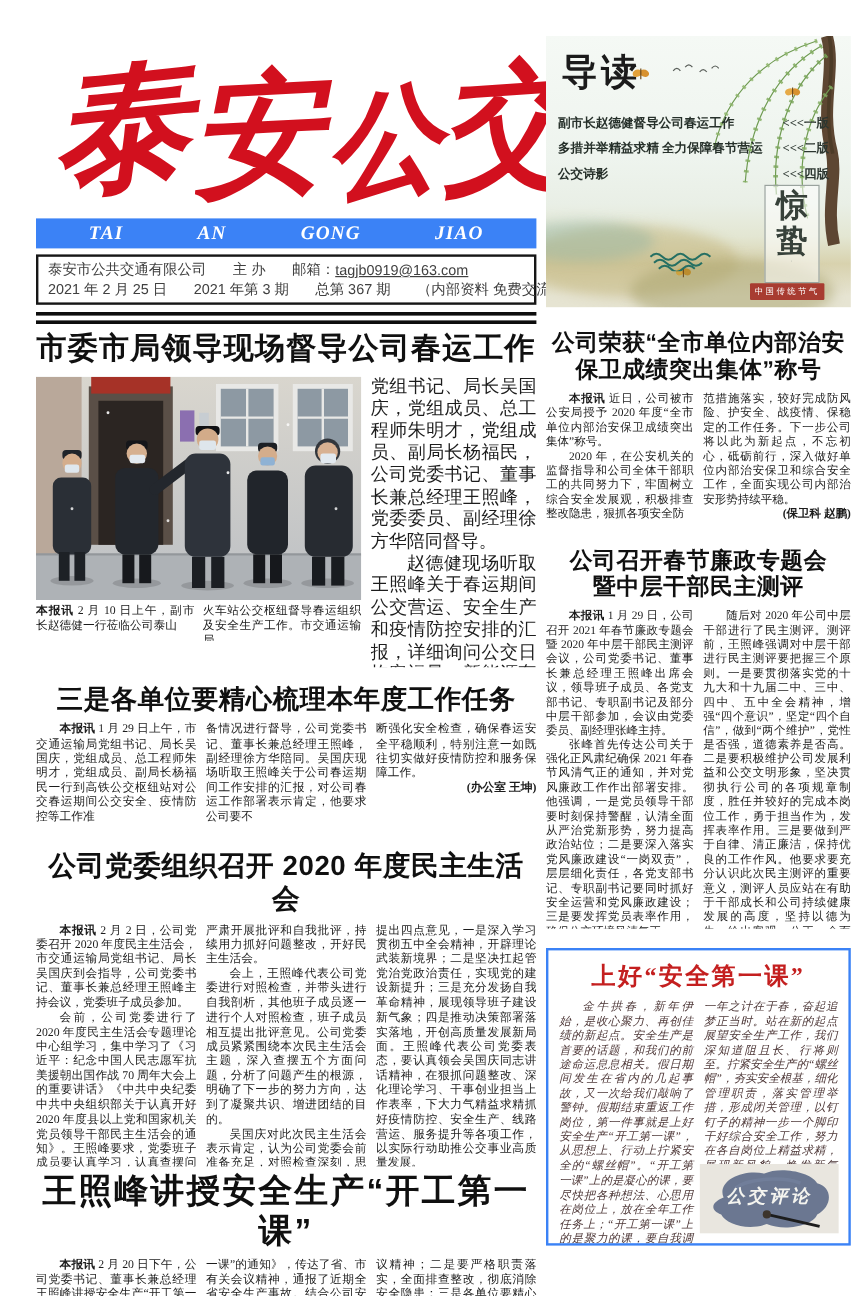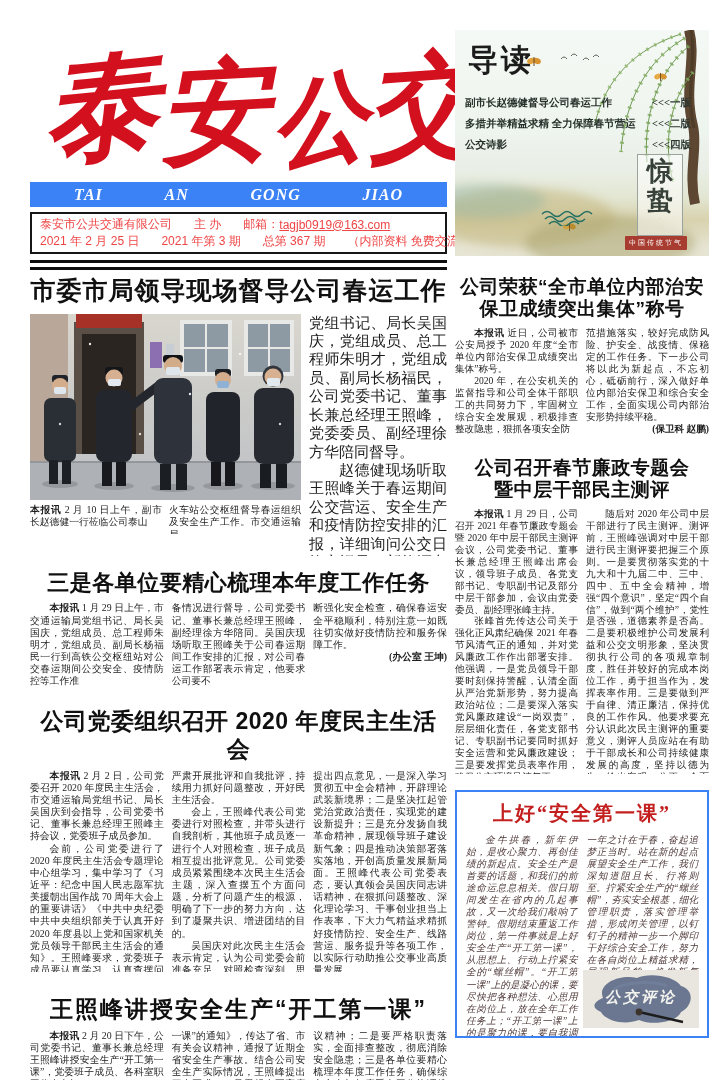--- a/index.html
+++ b/index.html
@@ -8,21 +8,21 @@
   .hdr{display:flex;gap:8px;padding:30px 6px 0 30px;}
   .mast-left{width:417px;}
   .calli{height:152px;display:flex;align-items:center;justify-content:space-between;padding:0 12px;}
   .calli span{font-family:"DejaVu Serif","Liberation Serif",serif;font-style:italic;font-weight:bold;color:#d2101e;line-height:1;}
   .cg1{font-size:116px;transform:rotate(-6deg);}
   .cg2{font-size:110px;transform:rotate(-3deg) translateY(6px);}
   .cg3{font-size:98px;transform:rotate(-9deg) translateY(14px);}
   .cg4{font-size:112px;transform:rotate(-4deg);}
   .blue-bar{height:25px;background:#3b82f6;display:flex;align-items:center;justify-content:space-between;padding:0 44px;}
   .blue-bar span{color:#fff;font-style:italic;font-weight:bold;font-size:16px;font-family:"Liberation Serif",serif;letter-spacing:1px;}
-  .info-box{border:2px solid #161616;margin-top:5px;padding:2px 8px;font-family:"Liberation Sans","DejaVu Sans",sans-serif;font-size:12px;color:#ef4444;}
+  .info-box{border:2px solid #161616;margin-top:5px;padding:2px 8px;font-family:"Liberation Sans","DejaVu Sans",sans-serif;font-size:12px;color:#404040;}
   .info-row{display:flex;align-items:center;height:17px;white-space:nowrap;}
   .info-row .sp{margin-right:22px;}
   .em{ text-decoration:underline;}
   .double-rule{margin-top:6px;height:4px;border-top:3px solid #0d0d0d;border-bottom:3px solid #0d0d0d;}
   
   .daodu{position:relative;width:256px;height:226px;overflow:hidden;
          background:linear-gradient(180deg,#f5f9f5 0%,#eef4ee 45%,#e9efe6 62%,#e3e6d2 74%,#d8d2ae 84%,#e6e4d2 96%);}
   .wash{position:absolute;filter:blur(5px);border-radius:50%;}
   .wash-a{left:-20px;bottom:8px;width:180px;height:60px;background:rgba(196,184,130,.55);}
   .wash-b{left:70px;bottom:-14px;width:170px;height:54px;background:rgba(167,162,108,.5);}
@@ -42,21 +42,21 @@
   .waves{position:absolute;left:86px;bottom:30px;z-index:3;}
   .birds{position:absolute;left:104px;top:22px;z-index:3;}
   
   .main{display:flex;gap:8px;padding:6px 6px 0 30px;}
   .colL{width:417px;}
   .colR{width:254px;}
   .hl{font-family:"Liberation Sans","DejaVu Sans",sans-serif;font-weight:900;text-align:center;color:#101010;line-height:1.18;margin:0;}
   .hl1{font-size:25px;letter-spacing:1px;}
   .hl2{font-size:22px;letter-spacing:0.5px;margin-top:14px;}
   .hl3{font-size:23px;letter-spacing:0.5px;margin-top:12px;}
-  .hl4{font-size:23px;letter-spacing:2px;margin-top:24px;}
+  .hl4{font-size:28px;letter-spacing:2px;margin-top:4px;}
   .hlr{font-size:19px;letter-spacing:0.5px;}
   .p{margin:0;text-align:justify;}
   .ind{text-indent:2em;}
   .lead{font-weight:bold;}
   .credit{margin:0;text-align:right;font-weight:bold;}
   .a1-body{display:flex;gap:8px;margin-top:8px;}
   .a1-left{width:271px;}
   .photo{display:block;}
   .cap-row{display:flex;gap:7px;margin-top:4px;font-size:9.8px;line-height:1.28;height:30px;overflow:hidden;}
   .cap-row .p{width:132px;}

